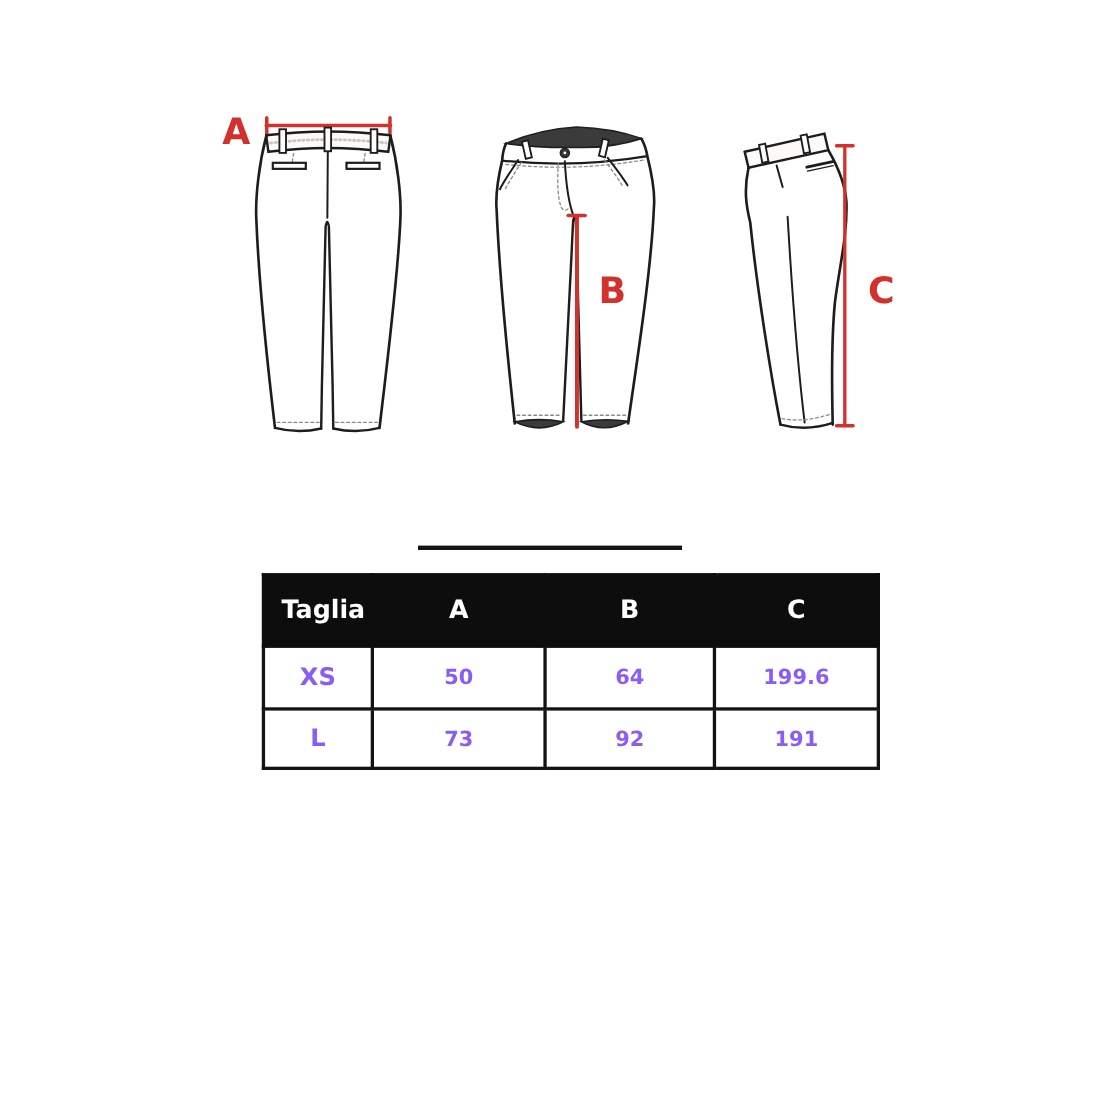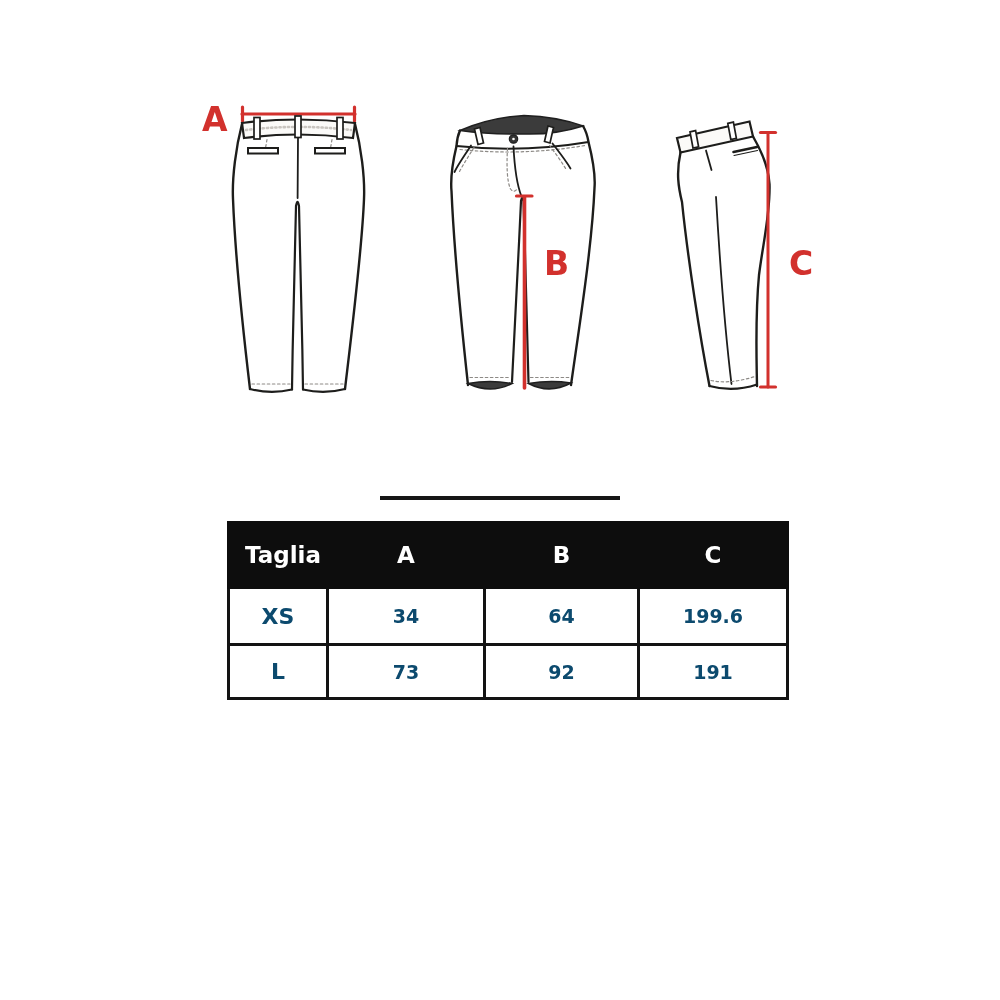--- a/index.html
+++ b/index.html
@@ -22,31 +22,31 @@
   .measure{stroke:#d2312d;stroke-width:3.2;stroke-linecap:round;fill:none;}
   .rlabel{font-family:"DejaVu Sans","Liberation Sans",sans-serif;font-weight:bold;font-size:33px;fill:#d2312d;}
 
   .title{
     position:absolute;left:0;top:441px;width:1000px;text-align:center;
     font-size:34px;font-weight:bold;letter-spacing:-0.5px;color:#111111;
   }
   .title-underline{position:absolute;left:380px;top:496px;width:240px;height:4px;background:#161616;}
 
   table.size-table{
-    position:absolute;left:227px;top:521px;border-collapse:collapse;table-layout:fixed;
+    position:absolute;left:238px;top:521px;border-collapse:collapse;table-layout:fixed;
     font-family:"DejaVu Sans","Liberation Sans",sans-serif;
   }
   table.size-table th{
     background:#0d0d0d;color:#ffffff;border:3px solid #0d0d0d;
     height:60px;font-size:23px;font-weight:bold;text-align:center;
   }
   table.size-table th.col-size{text-align:left;padding-left:15px;}
   table.size-table td{
     background:#ffffff;border:3px solid #131313;text-align:center;
-    font-weight:bold;color:#0c4a6e;vertical-align:middle;
+    font-weight:bold;color:#8b5cf6;vertical-align:middle;
   }
   tr.row-1 td{height:52px;}
   tr.row-2 td{height:49px;}
   td.size-cell{font-size:22px;}
   td.val-cell{font-size:19px;}
 </style>
 </head>
 <body>
 
 <div class="canvas">
@@ -172,21 +172,21 @@
       <tr>
         <th class="col-size">Taglia</th>
         <th>A</th>
         <th>B</th>
         <th>C</th>
       </tr>
     </thead>
     <tbody>
       <tr class="row-1">
         <td class="size-cell">XS</td>
-        <td class="val-cell">34</td>
+        <td class="val-cell">50</td>
         <td class="val-cell">64</td>
         <td class="val-cell">199.6</td>
       </tr>
       <tr class="row-2">
         <td class="size-cell">L</td>
         <td class="val-cell">73</td>
         <td class="val-cell">92</td>
         <td class="val-cell">191</td>
       </tr>
     </tbody>

